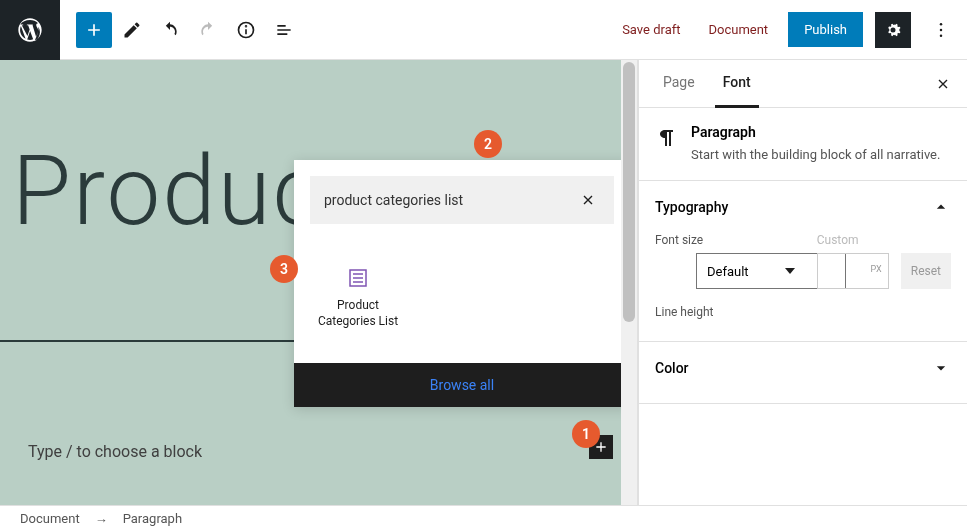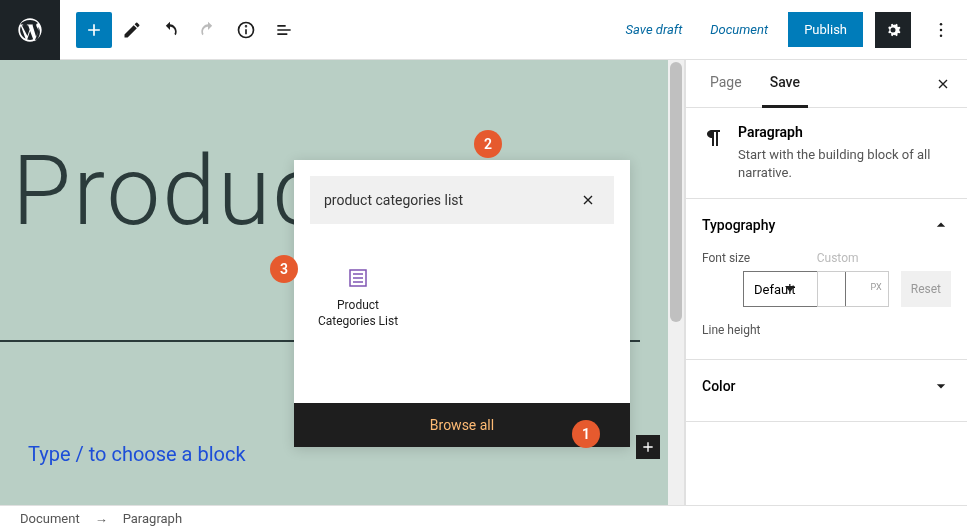--- a/index.html
+++ b/index.html
@@ -5,49 +5,49 @@
 * { margin: 0; padding: 0; box-sizing: border-box; font-family: -apple-system, BlinkMacSystemFont, "Segoe UI", Roboto, sans-serif; }
 body { width: 967px; height: 530px; overflow: hidden; background: #fff; position: relative; }
 
 .topbar { height: 60px; display: flex; align-items: center; border-bottom: 1px solid #e0e0e0; }
 .wp-logo { width: 60px; height: 60px; background: #1d2327; display: flex; align-items: center; justify-content: center; }
 .wp-logo svg { width: 28px; height: 28px; fill: #fff; }
 .tb-left { display: flex; align-items: center; gap: 2px; padding-left: 16px; }
 .tb-btn { width: 36px; height: 36px; display: flex; align-items: center; justify-content: center; border: none; background: transparent; cursor: pointer; border-radius: 2px; }
 .tb-btn.add { background: #007cba; color: #fff; border-radius: 2px; }
 .tb-right { margin-left: auto; display: flex; align-items: center; gap: 12px; padding-right: 8px; }
-.tb-link { color: #0369a1; text-decoration: none; font-size: 13px; padding: 0 8px; font-style: italic; }
+.tb-link { color: #7f1d1d; text-decoration: none; font-size: 13px; padding: 0 8px; }
 .tb-publish { background: #007cba; color: #fff; border: none; padding: 10px 16px; font-size: 13px; border-radius: 0; cursor: pointer; }
 .tb-settings { width: 36px; height: 36px; background: #1d2327; display: flex; align-items: center; justify-content: center; border: none; cursor: pointer; }
 .tb-settings svg { fill: #fff; }
 
 .workspace { display: flex; height: 445px; }
 .canvas { flex: 1; background: #b9cfc5; position: relative; overflow: hidden; border-right: 1px solid #e0e0e0; }
 .canvas-scroll { position: absolute; right: 0; top: 0; width: 16px; height: 100%; background: #f0f0f0; }
 .canvas-thumb { position: absolute; right: 2px; top: 2px; width: 12px; height: 260px; background: #c0c0c0; border-radius: 6px; }
 
 .title-text { position: absolute; left: 12px; top: 75px; font-size: 96px; font-weight: 300; color: #2b3b3b; letter-spacing: 2px; }
 .hr-line { position: absolute; left: 0; top: 280px; width: 640px; height: 2px; background: #2b3b3b; }
-.placeholder-text { position: absolute; left: 28px; top: 382px; font-size: 20px; color: #1d4ed8; }
+.placeholder-text { position: absolute; left: 28px; top: 382px; font-size: 16px; color: #404040; }
 
 .inserter { position: absolute; left: 294px; top: 100px; width: 336px; background: #fff; box-shadow: 0 2px 12px rgba(0,0,0,0.15); }
 .inserter-search { margin: 16px; display: flex; align-items: center; background: #f0f0f0; height: 48px; padding: 0 14px; }
 .inserter-search input { flex: 1; border: none; background: transparent; font-size: 14px; outline: none; color: #333; }
 .inserter-clear { width: 24px; height: 24px; display: flex; align-items: center; justify-content: center; cursor: pointer; font-size: 18px; }
 .inserter-results { padding: 16px 16px 24px; }
 .result-item { width: 96px; display: flex; flex-direction: column; align-items: center; gap: 8px; cursor: pointer; padding: 10px 0; }
 .result-icon { width: 24px; height: 24px; }
 .result-label { font-size: 12px; text-align: center; line-height: 1.3; color: #1e1e1e; }
-.browse-all { background: #1e1e1e; color: #fdba74; text-align: center; padding: 14px; font-size: 14px; cursor: pointer; margin-top: 40px; }
+.browse-all { background: #1e1e1e; color: #3b82f6; text-align: center; padding: 14px; font-size: 14px; cursor: pointer; }
 
 .add-block-btn { position: absolute; right: 24px; top: 375px; width: 24px; height: 24px; background: #1e1e1e; color: #fff; display: flex; align-items: center; justify-content: center; cursor: pointer; }
 
 .badge { position: absolute; width: 28px; height: 28px; border-radius: 50%; background: #e65a2e; color: #fff; display: flex; align-items: center; justify-content: center; font-size: 14px; font-weight: 600; }
 
-.sidebar { width: 282px; height: 100%; display: flex; flex-direction: column; border-left: 1px solid #e0e0e0; overflow-y: auto; }
+.sidebar { width: 329px; height: 100%; display: flex; flex-direction: column; border-left: 1px solid #e0e0e0; overflow-y: auto; }
 .sb-tabs { display: flex; align-items: center; border-bottom: 1px solid #e0e0e0; height: 48px; padding: 0 16px; }
 .sb-tab { padding: 0 8px; height: 48px; display: flex; align-items: center; font-size: 14px; color: #757575; cursor: pointer; border-bottom: 3px solid transparent; margin-right: 12px; }
 .sb-tab.active { color: #1e1e1e; border-bottom-color: #1e1e1e; font-weight: 500; }
 .sb-close { margin-left: auto; cursor: pointer; font-size: 18px; }
 .sb-header { padding: 16px; display: flex; gap: 12px; border-bottom: 1px solid #e0e0e0; }
 .sb-header-icon { width: 24px; height: 24px; flex-shrink: 0; margin-top: 2px; }
 .sb-header-title { font-size: 14px; font-weight: 600; margin-bottom: 6px; }
 .sb-header-desc { font-size: 13px; color: #555; line-height: 1.4; }
 .sb-section { padding: 16px; border-bottom: 1px solid #e0e0e0; }
 .sb-section-head { display: flex; justify-content: space-between; align-items: center; margin-bottom: 16px; cursor: pointer; }
@@ -169,21 +169,21 @@
     <div class="badge" style="left:270px; top:195px;">3</div>
 
     <div class="canvas-scroll">
       <div class="canvas-thumb"></div>
     </div>
   </div>
 
   <div class="sidebar">
     <div class="sb-tabs">
       <div class="sb-tab">Page</div>
-      <div class="sb-tab active">Save</div>
+      <div class="sb-tab active">Font</div>
       <div class="sb-close">
         <svg width="16" height="16" viewBox="0 0 24 24">
             <path d="M18 6L6 18M6 6l12 12" stroke="#1e1e1e" stroke-width="2"></path>
           </svg>
       </div>
     </div>
     <div class="sb-header">
       <svg class="sb-header-icon" viewBox="0 0 24 24" fill="#1e1e1e">
           <path d="M10 4H18v2h-2v14h-2V6h-2v14h-2V12c-2.8 0-5-1.8-5-4s2.2-4 5-4z"></path>
         </svg>

